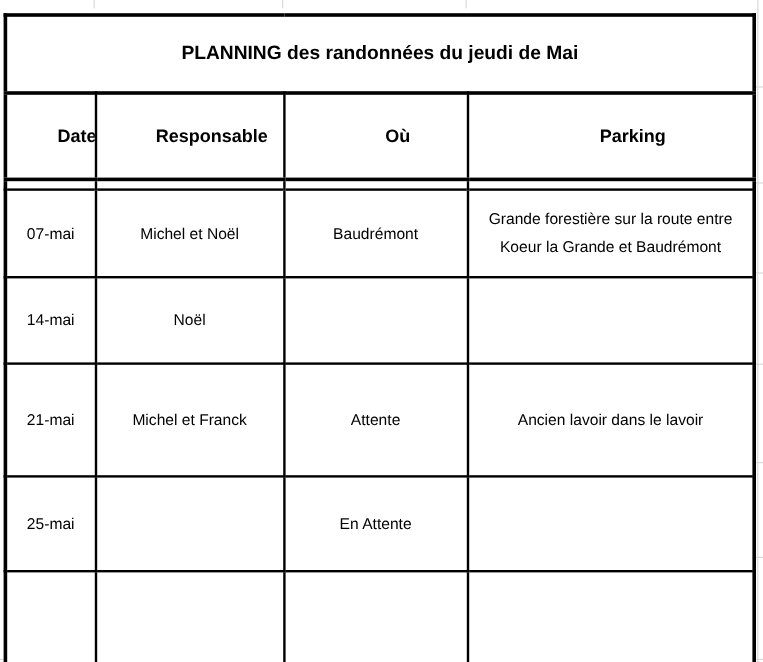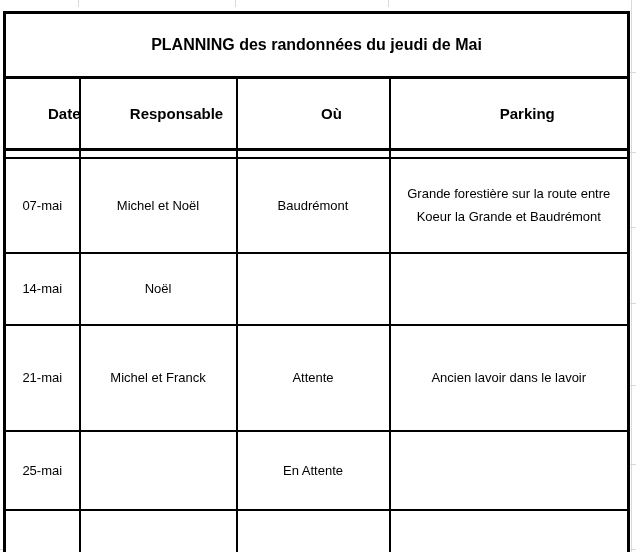--- a/index.html
+++ b/index.html
@@ -111,33 +111,33 @@
         <th>Parking</th>
       </tr>
     </thead>
     <tbody>
       <tr class="spacer-row" style="height:8px;">
         <td></td>
         <td></td>
         <td></td>
         <td></td>
       </tr>
-      <tr class="data-row" style="height:95px;">
+      <tr class="data-row" style="height:73px;">
         <td>07-mai</td>
         <td>Michel et Noël</td>
         <td>Baudrémont</td>
         <td>Grande forestière sur la route entre Koeur la Grande et Baudrémont</td>
       </tr>
       <tr class="data-row" style="height:72px;">
         <td>14-mai</td>
         <td>Noël</td>
         <td></td>
         <td></td>
       </tr>
-      <tr class="data-row" style="height:106px;margin-left:36px;">
+      <tr class="data-row" style="height:94px;margin-left:36px;">
         <td>21-mai</td>
         <td>Michel et Franck</td>
         <td>Attente</td>
         <td>Ancien lavoir dans le lavoir</td>
       </tr>
       <tr class="data-row" style="height:79px;">
         <td>25-mai</td>
         <td></td>
         <td>En Attente</td>
         <td></td>

